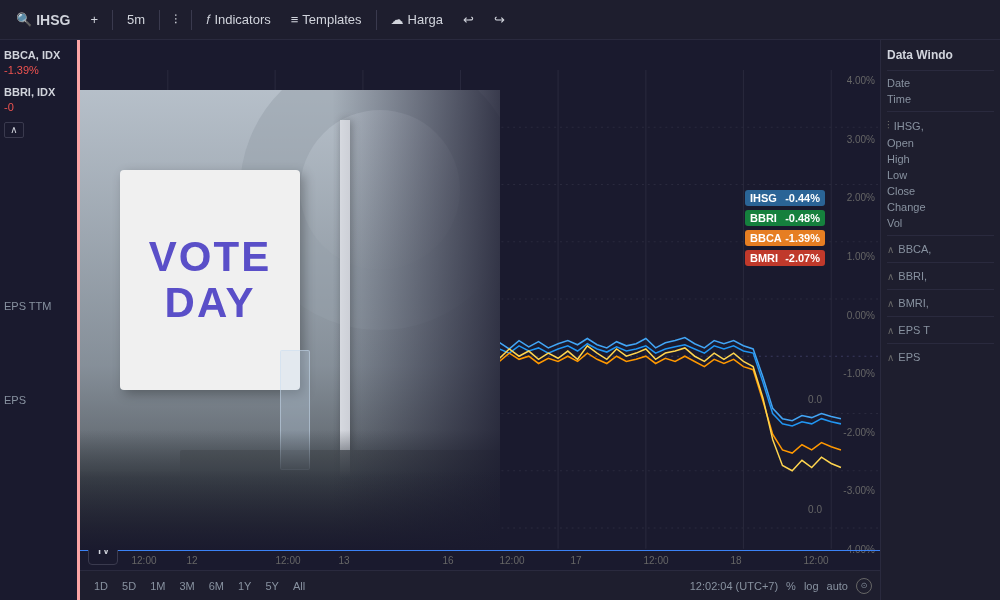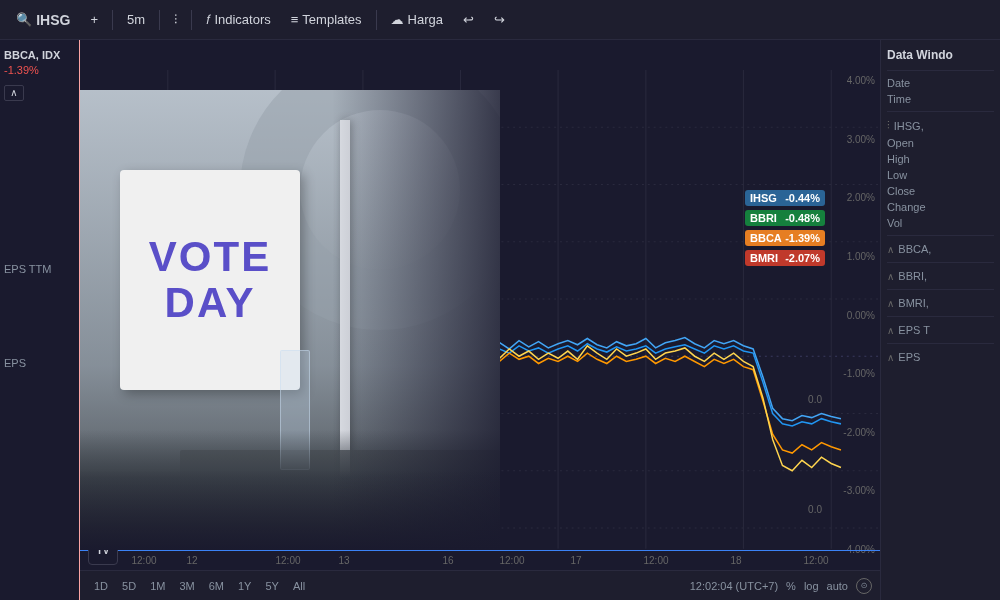--- a/index.html
+++ b/index.html
@@ -48,21 +48,21 @@
     
     .main-container {
       display: flex;
       height: 560px;
     }
 
     
     .left-labels {
       width: 80px;
       background: #1a1a2e;
-      border-right: 1px solid #fca5a5;
+      border-right: 3px solid #fca5a5;
       padding: 6px 4px;
       display: flex;
       flex-direction: column;
       gap: 2px;
       flex-shrink: 0;
     }
     .left-label-item {
       font-size: 11px;
       color: #8892a0;
       padding: 2px 0;
@@ -419,20 +419,24 @@
     <span>↪</span>
   </div>
 </div>
 
 <div class="main-container">
 
   <div class="left-labels">
     <div class="left-label-item">
       <div class="ticker">BBCA, IDX</div>
       <div class="change-neg">-1.39%</div>
+    </div>
+    <div class="left-label-item">
+      <div class="ticker">BBRI, IDX</div>
+      <div class="change-neg">-0</div>
     </div>
     <div class="collapse-btn">∧</div>
 
     <div style="margin-top: 160px; font-size:11px; color:#8892a0;">
       <span>EPS TTM</span>
     </div>
 
     <div style="margin-top: 80px; font-size:11px; color:#8892a0;">
       <span>EPS</span>
     </div>

